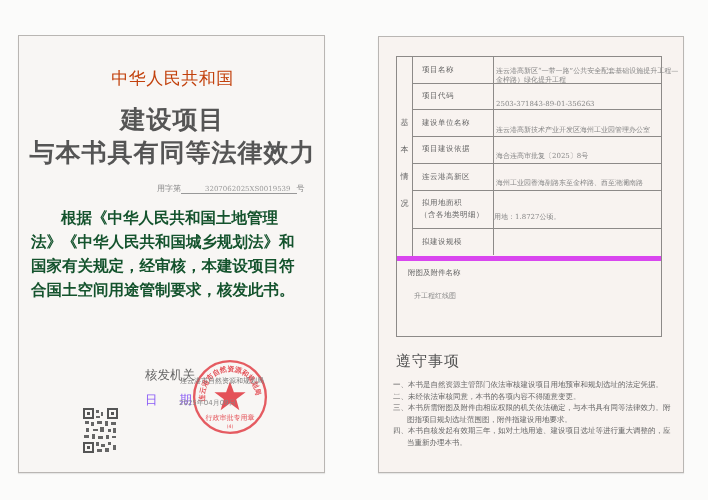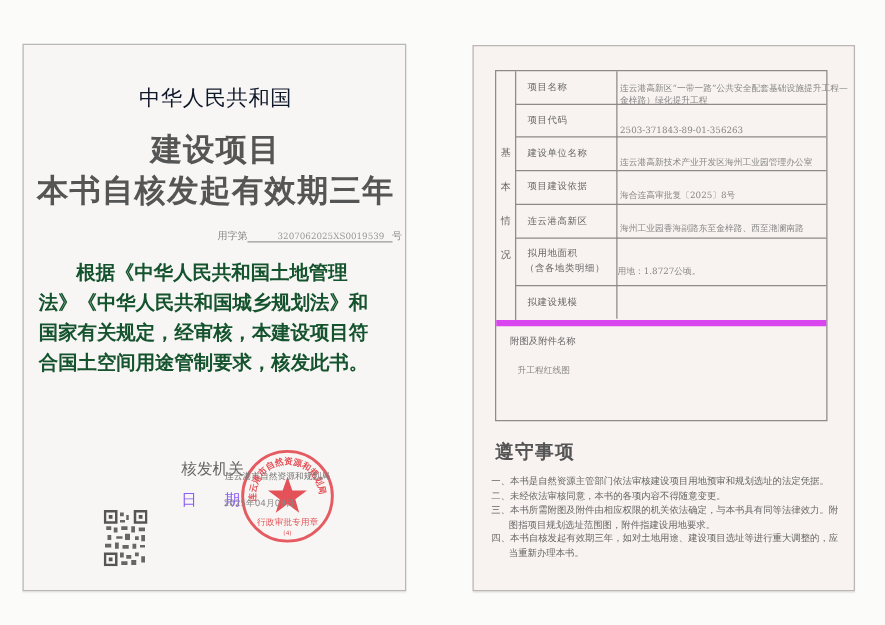--- a/index.html
+++ b/index.html
@@ -14,24 +14,24 @@
     border: 1px solid #b9b6b3;
     box-shadow: 0 1px 1px rgba(0,0,0,0.08);
     box-sizing: border-box;
   }
   #left-page { left: 18px; top: 35px; width: 307px; height: 438px; background: #f8f6f4; }
   #right-page { left: 378px; top: 36px; width: 306px; height: 437px; background: #f8f3f0; overflow: visible; }
 
   .abs { position: absolute; white-space: nowrap; }
 
   
-  .country { left: 0; width: 307px; top: 31px; text-align: center; font-family: "DejaVu Serif", "Liberation Serif", serif; font-size: 17px; color: #0f172a; letter-spacing: 0.5px; }
+  .country { left: 0; width: 307px; top: 31px; text-align: center; font-family: "DejaVu Serif", "Liberation Serif", serif; font-size: 17px; color: #c2410c; letter-spacing: 0.5px; }
   .title1 { left: 0; width: 307px; top: 67px; text-align: center; font-size: 25px; font-weight: bold; color: #555; letter-spacing: 1px; }
   .title2 { left: 0; width: 307px; top: 100px; text-align: center; font-size: 25px; font-weight: bold; color: #555; letter-spacing: 1px; }
-  .docno { left: 138px; top: 147px; font-size: 8px; color: #888; font-family: "DejaVu Serif", serif; margin-left: 17px; }
+  .docno { left: 138px; top: 147px; font-size: 8px; color: #888; font-family: "DejaVu Serif", serif; }
   .docno .num { display: inline-block; border-bottom: 1px solid #999; font-size: 7px; padding: 0 6px 0 24px; color: #999; }
   .body-text { left: 12px; top: 170px; width: 272px; white-space: normal; font-size: 15.5px; line-height: 24px; color: #14532d; font-weight: bold; }
   .body-text .indent { display: inline-block; width: 30px; }
   .issuer-label { left: 126px; top: 331px; font-size: 12.5px; color: #666; }
   .issuer-value { left: 161px; top: 340px; font-size: 7px; color: #777; }
   .date-label { left: 126px; top: 356px; font-size: 12.5px; color: #8b5cf6; letter-spacing: 22px; }
   .date-value { left: 160px; top: 362px; font-size: 7px; color: #888; }
   .qr { left: 64px; top: 372px; width: 35px; height: 45px; }
   .stamp { left: 172px; top: 322px; width: 78px; height: 78px; }
 
@@ -41,31 +41,31 @@
   .side-col { position: absolute; left: 0; top: 0; width: 15px; height: 199px; border-right: 1px solid #8d8a88; }
   .side-char { position: absolute; left: 0; width: 15px; text-align: center; font-size: 8px; color: #666; }
   .row { position: absolute; left: 15px; right: 0; border-bottom: 1px solid #8d8a88; padding-left: 32px; }
   .row .lbl { position: absolute; left: 10px; font-size: 7.5px; color: #666; letter-spacing: 0.5px; }
   .row .sep { position: absolute; left: 81px; top: 0; bottom: -1px; border-left: 1px solid #8d8a88; }
   .row .val { position: absolute; left: 84px; font-size: 7px; color: #888; font-family: "DejaVu Serif", serif; white-space: nowrap; line-height: 9px; }
   .attach { position: absolute; left: 0; top: 199px; right: 0; height: 80px; border-top: 5px solid #d946ef; }
   .attach .lbl { position: absolute; left: 11px; top: 7px; font-size: 7.5px; color: #666; }
   .attach .val { position: absolute; left: 17px; top: 22px; font-size: 7px; color: #888; line-height: 9px; white-space: nowrap; font-family: "DejaVu Serif", serif; }
 
-  .notice-title { left: 17px; top: 315px; font-size: 15px; font-weight: bold; color: #555; letter-spacing: 1px; }
+  .notice-title { left: 17px; top: 315px; font-size: 15px; font-weight: normal; color: #555; letter-spacing: 1px; }
   .notice { left: 14px; top: 342px; width: 280px; white-space: normal; font-size: 7.5px; line-height: 11.5px; color: #666; }
   .notice-item { padding-left: 14px; text-indent: -14px; }
 </style>
 </head>
 <body>
 
 <div id="left-page" class="page">
   <div class="abs country">中华人民共和国</div>
   <div class="abs title1">建设项目</div>
-  <div class="abs title2">本书自核发起有效期三年</div>
+  <div class="abs title2">与本书具有同等法律效力</div>
   <div class="abs docno">
     <span>用字第</span><span class="num">3207062025XS0019539</span><span>号</span>
   </div>
   <div class="abs body-text"><span class="indent"></span><span>根据《中华人民共和国土地管理法》《中华人民共和国城乡规划法》和国家有关规定，经审核，本建设项目符合国土空间用途管制要求，核发此书。</span></div>
 
   <div class="abs issuer-label">核发机关</div>
   <div class="abs date-label">日期</div>
 
   <svg class="abs stamp" viewBox="0 0 100 100">
     <defs>

